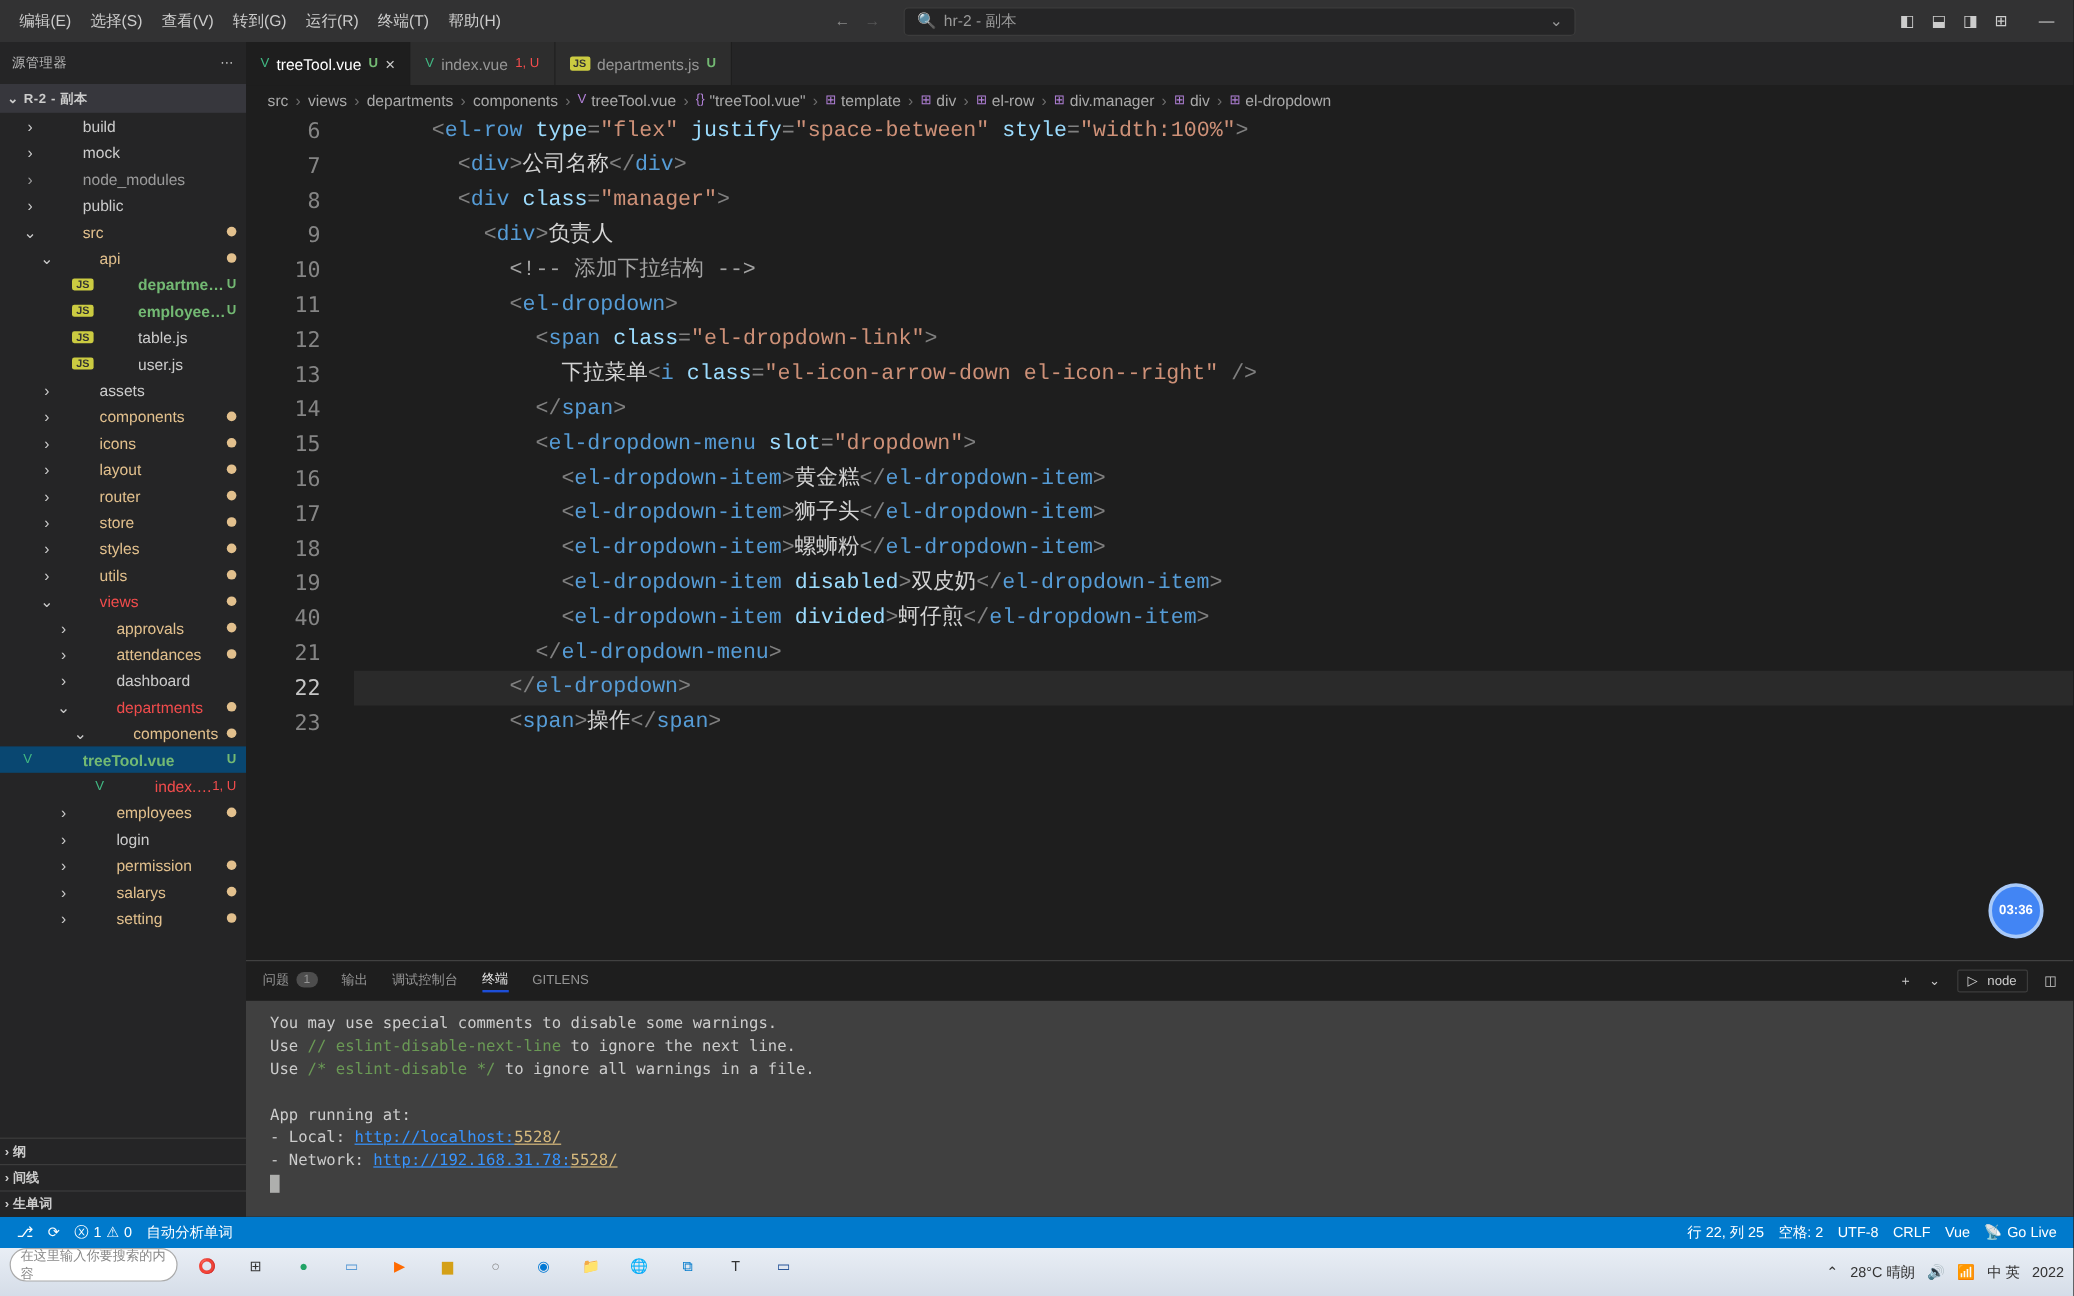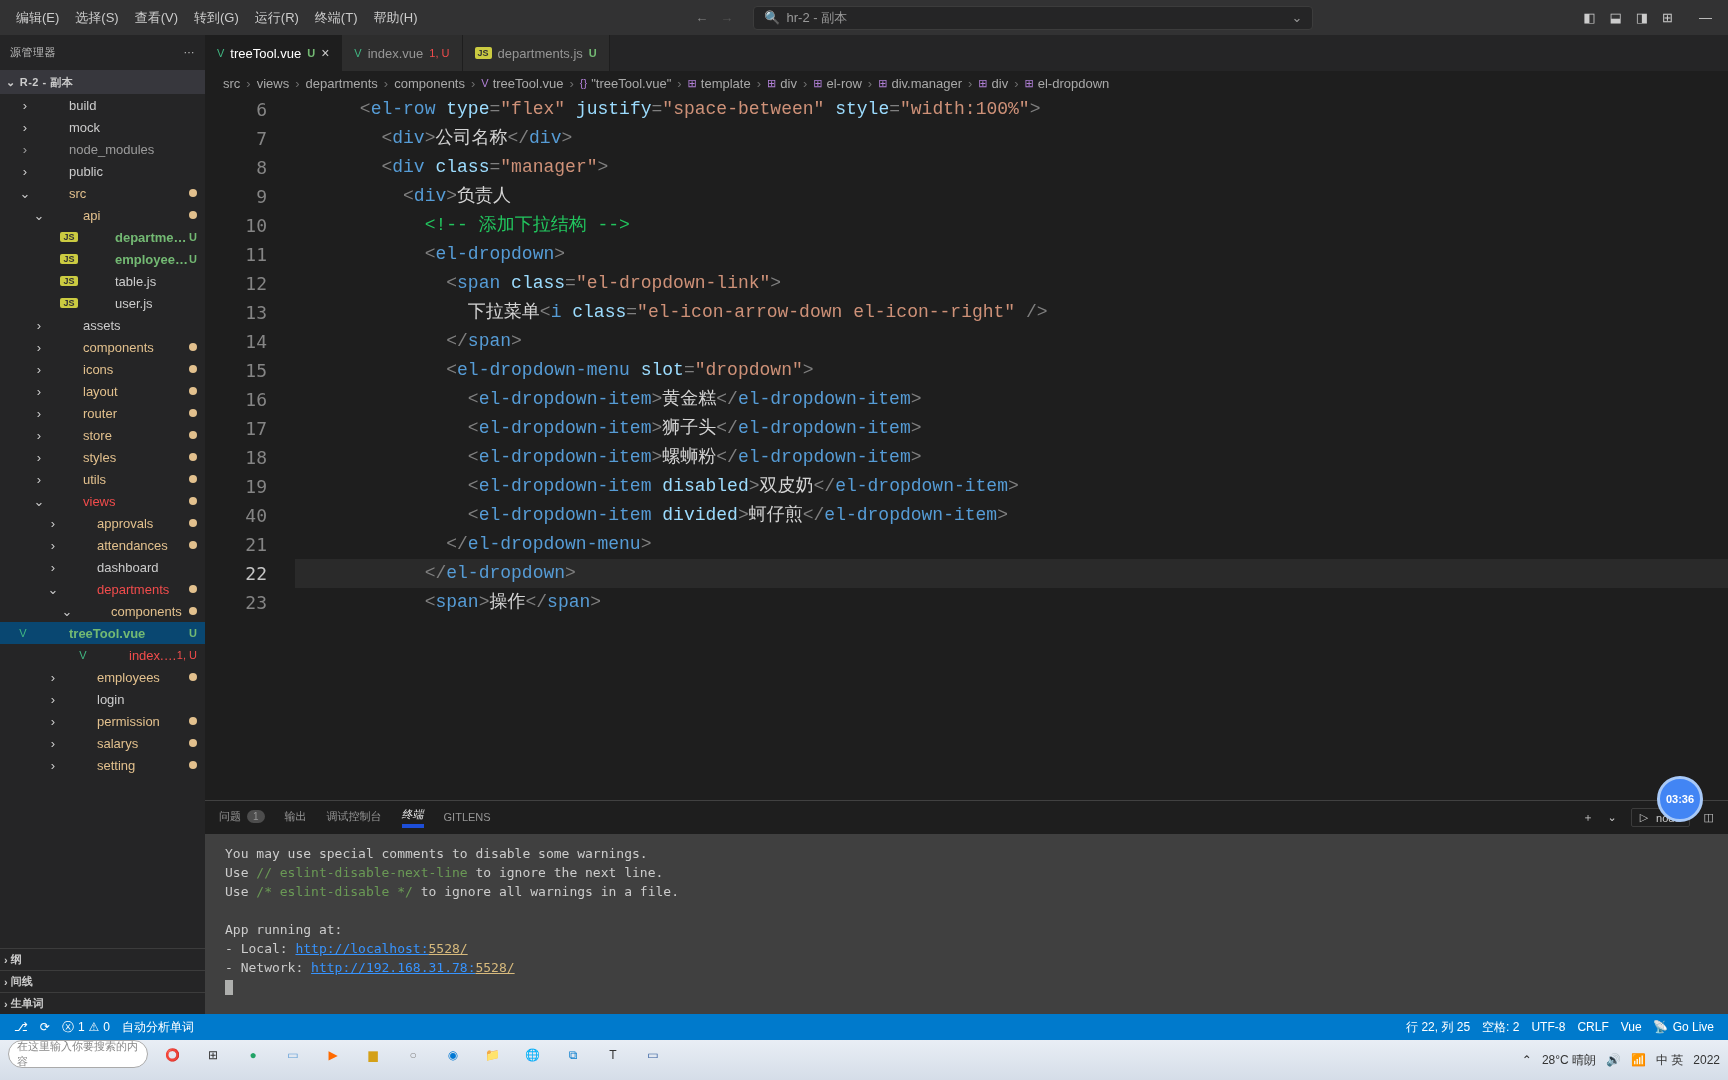--- a/index.html
+++ b/index.html
@@ -207,36 +207,36 @@
   white-space: pre;
   overflow: hidden;
   position: relative;
 }
 .code .line { height: 29px; }
 .t-tag { color: #569cd6; }
 .t-attr { color: #9cdcfe; }
 .t-str { color: #ce9178; }
 .t-punc { color: #808080; }
 .t-text { color: #d4d4d4; }
-.t-comment { color: #22c55e; }
+.t-comment { color: #a3a3a3; }
 .hl-line { background: #2a2a2a; }
 
 
 .panel-tabs {
   height: 34px;
   background: #1e1e1e;
   border-top: 1px solid #414141;
   display: flex;
   align-items: center;
   padding: 0 14px;
   gap: 20px;
   font-size: 11px;
 }
 .panel-tab { color: #969696; cursor: pointer; display: flex; align-items: center; gap: 6px; padding-bottom: 2px; }
-.panel-tab.active { color: #e7e7e7; border-bottom: 4px solid #1d4ed8; font-style: italic; }
+.panel-tab.active { color: #e7e7e7; border-bottom: 2px solid #1d4ed8; }
 .badge-count {
   background: #4d4d4d;
   border-radius: 10px;
   padding: 1px 6px;
   font-size: 10px;
 }
 .panel-right {
   margin-left: auto;
   display: flex;
   align-items: center;
@@ -315,21 +315,21 @@
   margin-left: auto;
   display: flex;
   align-items: center;
   gap: 10px;
 }
 
 
 .timer-badge {
   position: absolute;
   right: 25px;
-  top: 776px;
+  top: 736px;
   width: 46px;
   height: 46px;
   border-radius: 50%;
   background: #4285f4;
   border: 3px solid #a8c9f8;
   display: flex;
   align-items: center;
   justify-content: center;
   color: #fff;
   font-size: 11px;

